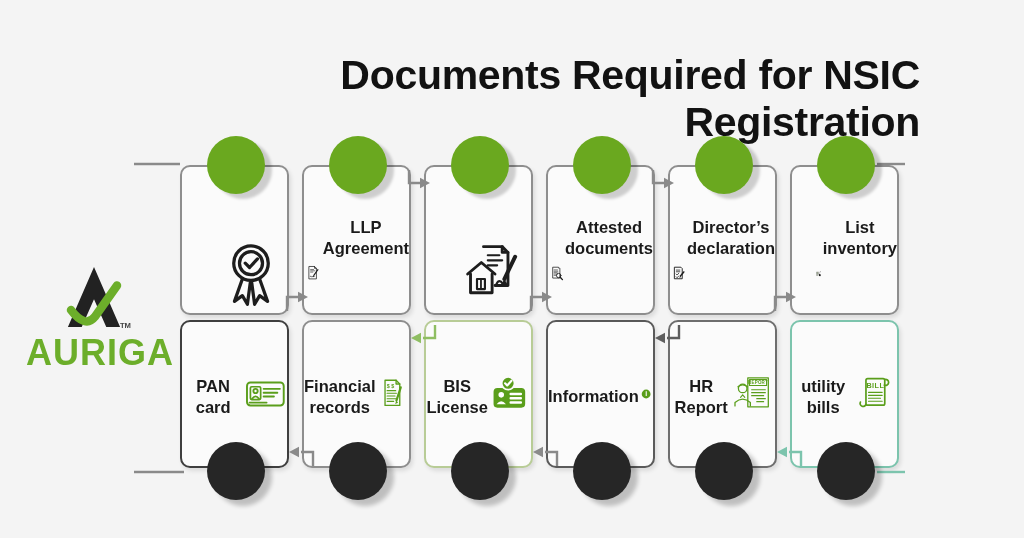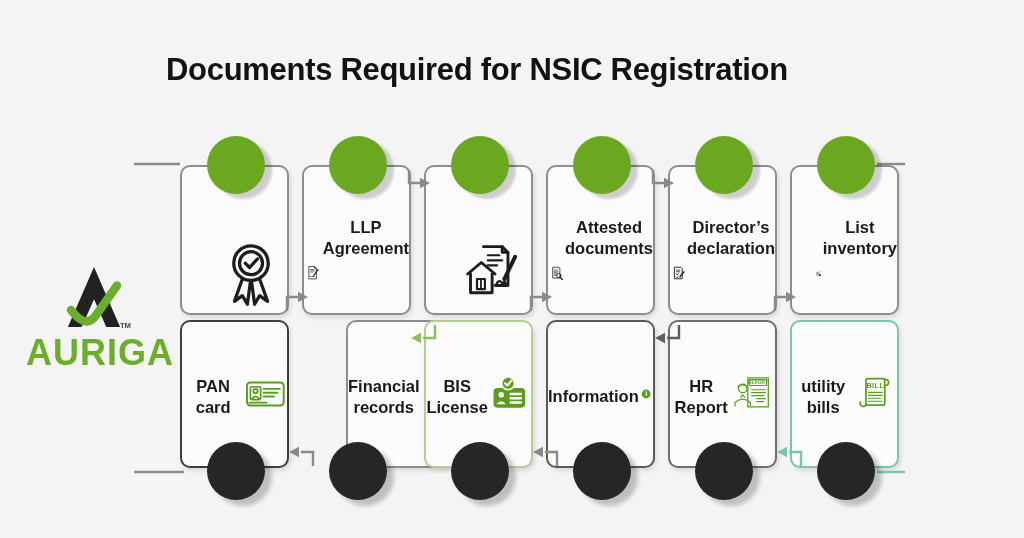--- a/index.html
+++ b/index.html
@@ -3,21 +3,21 @@
 <meta charset="utf-8">
 <style>
   html,body{margin:0;padding:0}
   body{
     width:1024px;height:538px;position:relative;overflow:hidden;
     background:var(--background,#f4f4f4);
     font-family:"Liberation Sans",sans-serif;
   }
   .title{
     position:absolute;left:166px;top:52px;width:754px;
-    text-align:left;font-size:31px;font-weight:bold;
+    text-align:right;font-size:41px;font-weight:bold;
     color:var(--title-color,#121212);letter-spacing:-0.3px;
   }
   
   .logo{position:absolute;left:26px;top:264px;width:136px;text-align:center}
   .logo svg{display:block;margin:0 auto}
   .logo-text{font-size:36px;font-weight:bold;color:var(--brand-green,#6cae2a);letter-spacing:1px;margin-top:2px}
   
   .col{position:absolute;top:165px;width:113px;height:307px}
   .card{
     position:absolute;left:0;width:109px;box-sizing:border-box;
@@ -108,21 +108,21 @@
         <path d="M28,10 h28 l10,10 v56 h-38 z"></path>
         <path d="M56,10 v10 h10"></path>
         <path d="M35,26 h16 M35,33 h22 M35,40 h12" stroke-width="3"></path>
         <path d="M33,64 q3,-9 6,0 q3,7 8,-2" stroke-width="3"></path>
         <path d="M74,27 L52,57" stroke-width="6"></path>
       </g>
       <path d="M52,57 l-6,10 l11,-3 z" class="fill-k"></path>
     </svg>
     <div class="label">LLP Agreement</div>
   </div>
-  <div class="card bottom" style="border-color: rgb(142, 142, 142); margin-left: 44px;">
+  <div class="card bottom" style="border-color: rgb(142, 142, 142);">
     <div class="label">Financial records</div>
     <svg class="icon" viewBox="0 0 100 100">
       <g class="stroke-g" stroke-width="4">
         <path d="M27,9 h33 l11,11 v64 h-44 z"></path>
         <path d="M60,9 v11 h11"></path>
         <path d="M33,40 h26 M33,48 h28 M33,56 h24 M33,64 h28 M33,72 h20" stroke-width="3.2"></path>
         <path d="M74,30 L61,70" stroke-width="6.5"></path>
       </g>
       <text x="32" y="31" font-size="16" class="icon-txt fill-g">$ $</text>
       <path d="M61,70 l-4,10 l9,-4 z" class="fill-g"></path>

